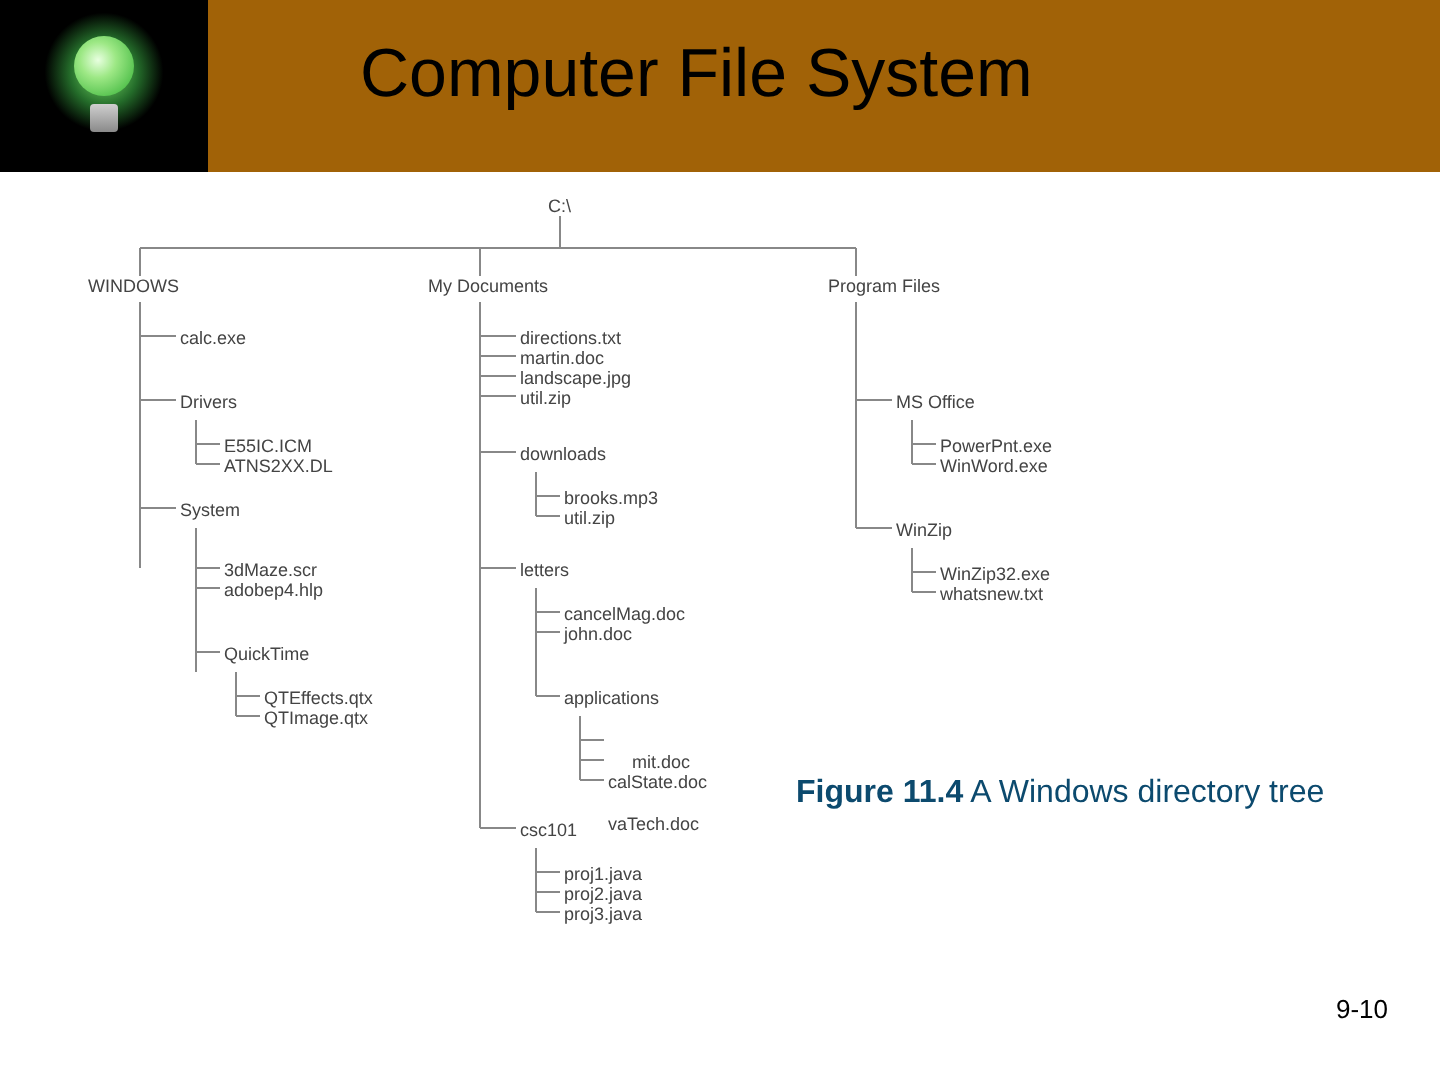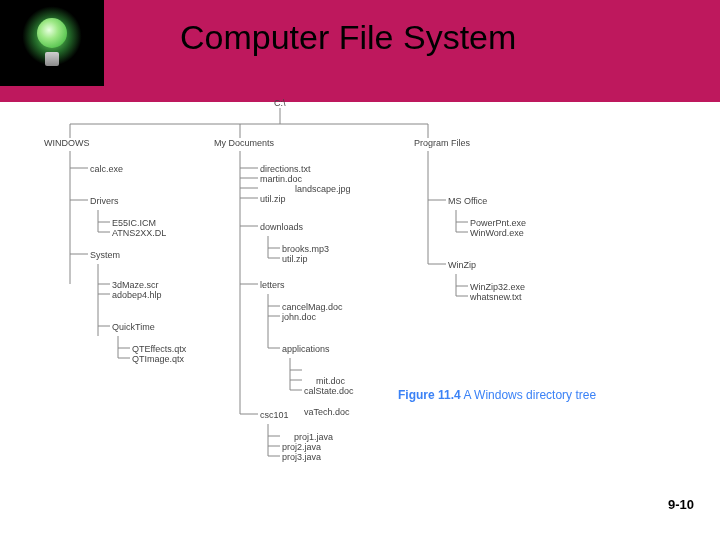--- a/index.html
+++ b/index.html
@@ -1,21 +1,21 @@
 <!DOCTYPE html>
 <html><head>
 <meta charset="utf-8">
 <style>
   * { margin: 0; padding: 0; box-sizing: border-box; }
   html, body { width: 720px; height: 540px; font-family: Arial, sans-serif; background: #fff; overflow: hidden; }
   .header-band {
     position: relative;
     width: 100%;
-    height: 102px;
-    background: #be185d;
+    height: 86px;
+    background: #a16207;
     padding-left: 32px;
   }
   .header-black {
     position: absolute;
     left: 0; top: 0;
     width: 104px; height: 86px;
     background: #000;
     display: flex;
     align-items: center;
     justify-content: center;
@@ -55,29 +55,29 @@
   }
   .node, .leaf {
     position: absolute;
     font-size: 9px;
     color: #444;
     white-space: nowrap;
   }
   .caption {
     position: absolute;
     left: 398px; top: 388px;
-    font-size: 12px;
-    color: #3b82f6;
+    font-size: 16px;
+    color: #0c4a6e;
   }
   .caption b { font-weight: bold; }
   .pagenum {
     position: absolute;
     right: 26px; bottom: 28px;
     font-size: 13px;
-    font-weight: bold;
+    font-weight: normal;
   }
   svg.lines { position: absolute; left:0; top:0; width:700px; height:400px; }
   svg.lines line { stroke: #888; stroke-width: 1; }
 </style>
 </head>
 <body>
 
 <div class="header-band">
   <div class="header-black">
     <div class="bulb-wrap">
@@ -169,34 +169,34 @@
   <div class="node" style="left:80px; top:154px;">System</div>
   <div class="leaf" style="left:102px; top:184px;">3dMaze.scr</div>
   <div class="leaf" style="left:102px; top:194px;">adobep4.hlp</div>
   <div class="node" style="left:102px; top:226px;">QuickTime</div>
   <div class="leaf" style="left:122px; top:248px;">QTEffects.qtx</div>
   <div class="leaf" style="left:122px; top:258px;">QTImage.qtx</div>
 
   <div class="node" style="left:204px; top:42px;">My Documents</div>
   <div class="leaf" style="left:250px; top:68px;">directions.txt</div>
   <div class="leaf" style="left:250px; top:78px;">martin.doc</div>
-  <div class="leaf" style="left:250px; top:88px;margin-left:35px;">landscape.jpg</div>
+  <div class="leaf" style="left:250px; top:88px;">landscape.jpg</div>
   <div class="leaf" style="left:250px; top:98px;">util.zip</div>
   <div class="node" style="left:250px; top:126px;">downloads</div>
   <div class="leaf" style="left:272px; top:148px;">brooks.mp3</div>
   <div class="leaf" style="left:272px; top:158px;">util.zip</div>
   <div class="node" style="left:250px; top:184px;">letters</div>
   <div class="leaf" style="left:272px; top:206px;">cancelMag.doc</div>
   <div class="leaf" style="left:272px; top:216px;">john.doc</div>
   <div class="node" style="left:272px; top:248px;">applications</div>
   <div class="leaf" style="left:294px; top:270px;margin-top:41px;">vaTech.doc</div>
   <div class="leaf" style="left:294px; top:280px;padding-left:12px;">mit.doc</div>
   <div class="leaf" style="left:294px; top:290px;">calState.doc</div>
   <div class="node" style="left:250px; top:314px;">csc101</div>
-  <div class="leaf" style="left:272px; top:336px;margin-left:12px;">proj1.java</div>
+  <div class="leaf" style="left:272px; top:336px;">proj1.java</div>
   <div class="leaf" style="left:272px; top:346px;text-align:right;">proj2.java</div>
   <div class="leaf" style="left:272px; top:356px;">proj3.java</div>
 
   <div class="node" style="left:392px; top:42px;padding-left:12px;">Program Files</div>
   <div class="node" style="left:438px; top:100px;">MS Office</div>
   <div class="leaf" style="left:460px; top:122px;">PowerPnt.exe</div>
   <div class="leaf" style="left:460px; top:132px;">WinWord.exe</div>
   <div class="node" style="left:438px; top:164px;">WinZip</div>
   <div class="leaf" style="left:460px; top:186px;">WinZip32.exe</div>
   <div class="leaf" style="left:460px; top:196px;">whatsnew.txt</div>

